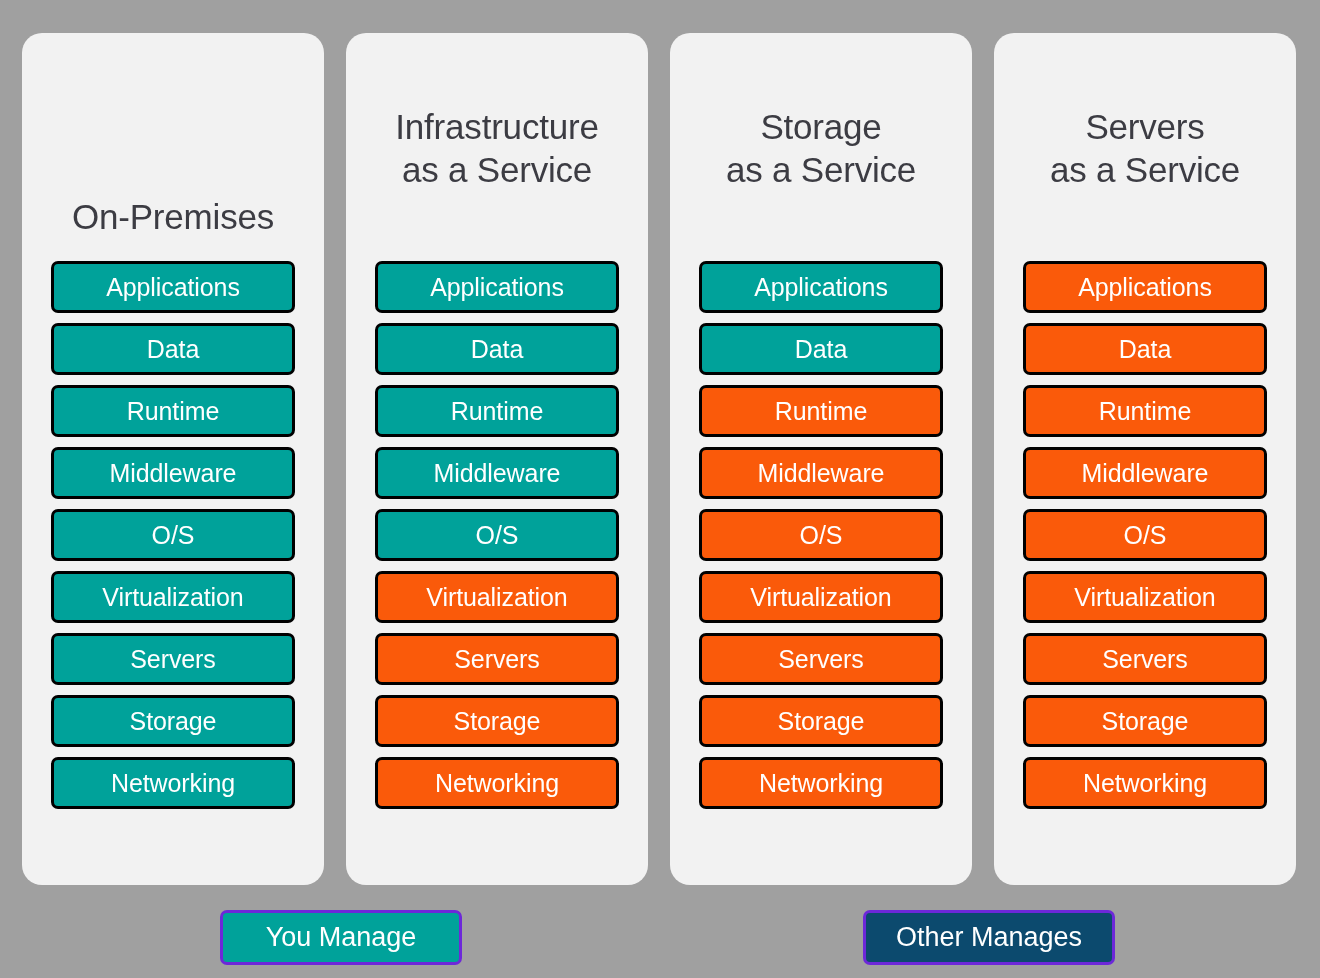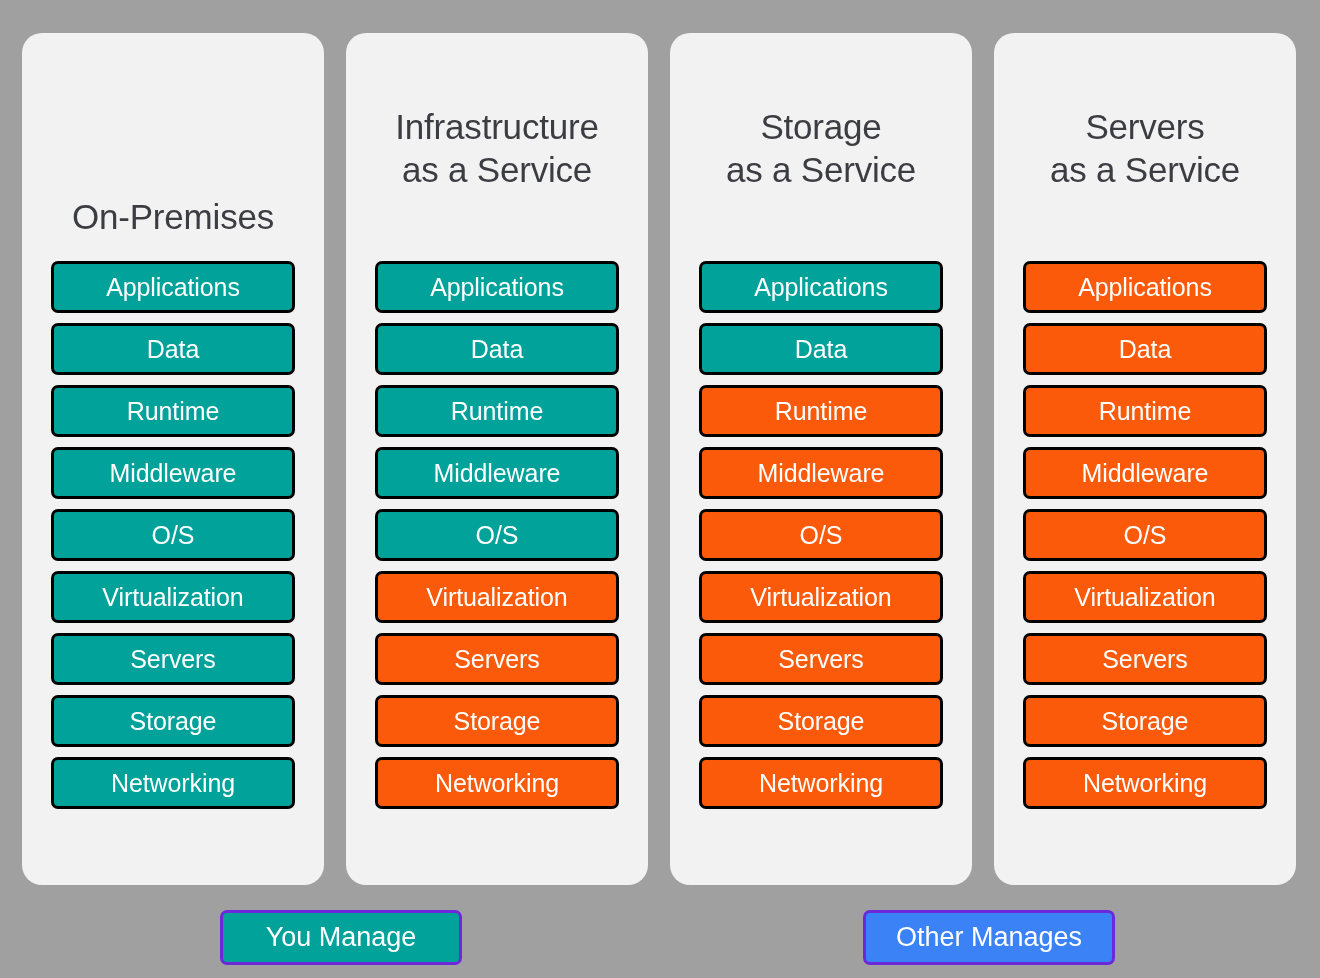--- a/index.html
+++ b/index.html
@@ -107,21 +107,21 @@
     padding: 0 18px;
   }
   .legend-you {
     left: 220px;
     width: 242px;
     background: #00a29a;
   }
   .legend-other {
     left: 863px;
     width: 252px;
-    background: #3b82f6;
+    background: #0c4a6e;
   }
 </style>
 </head>
 <body>
 
 <div class="board">
 
   <div class="columns">
 
     <div class="column">

